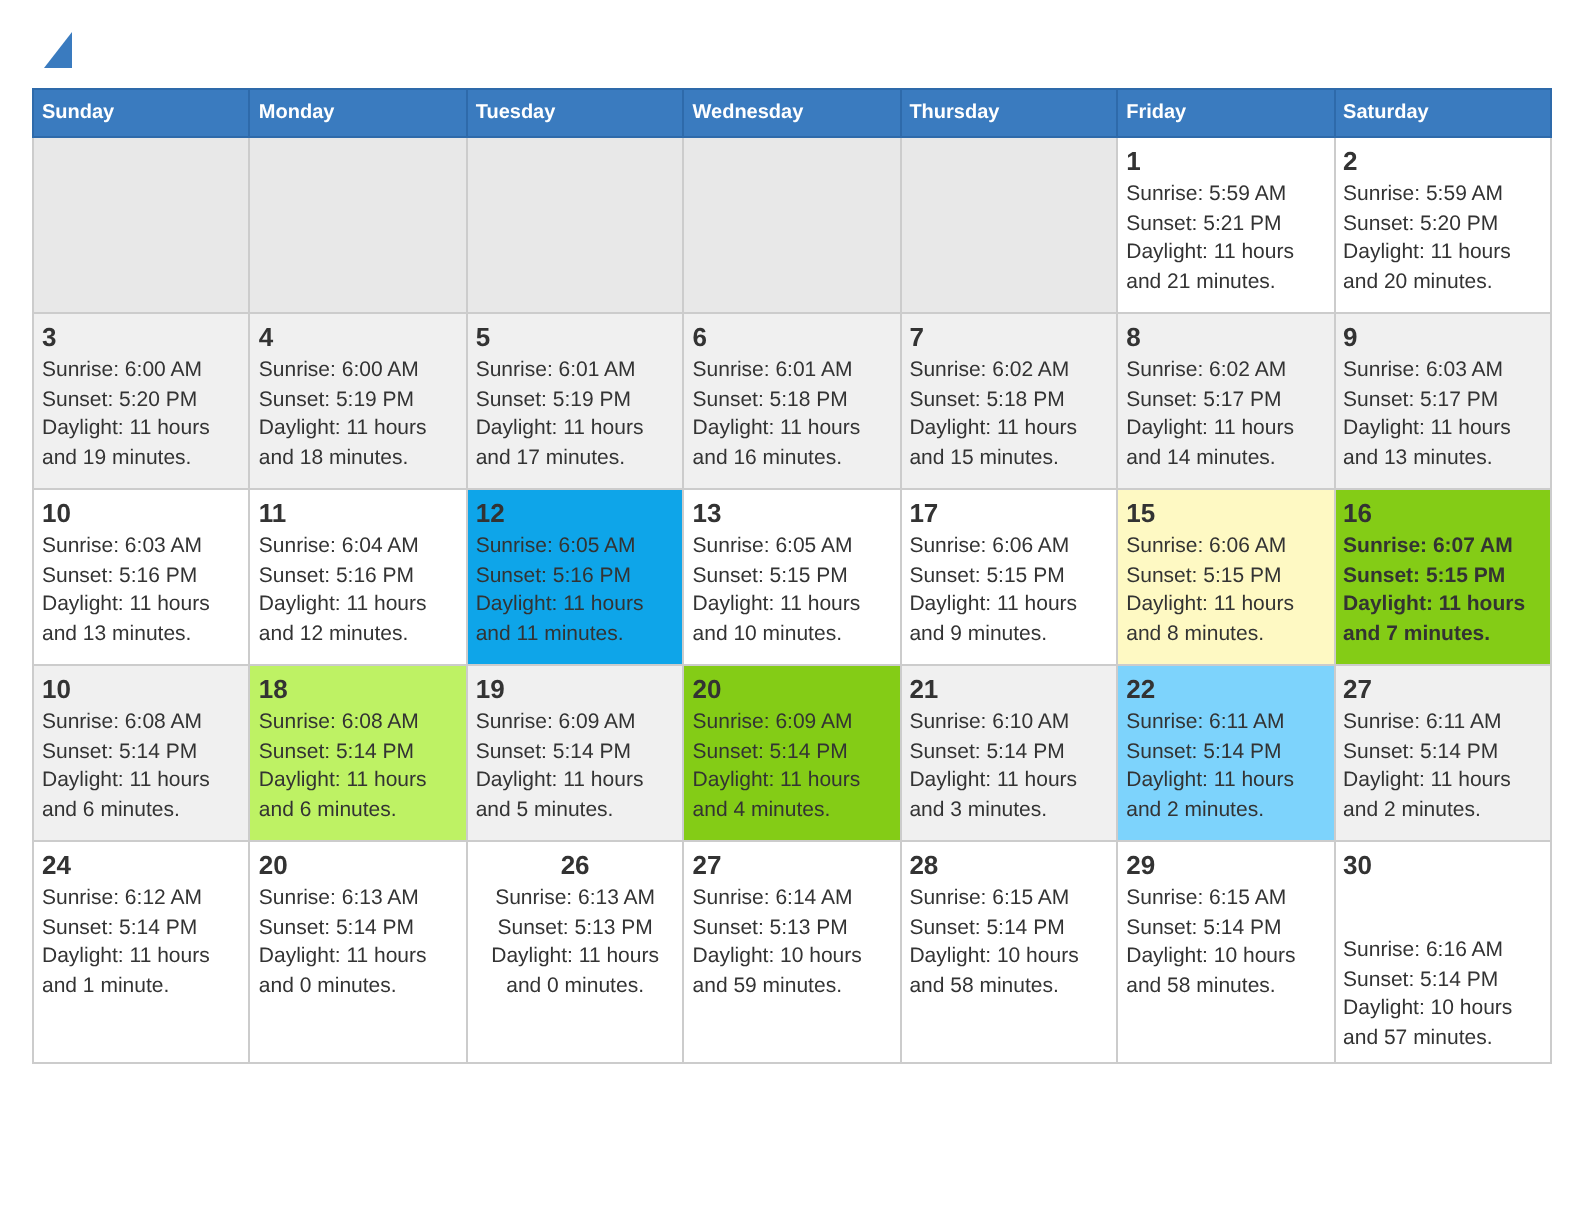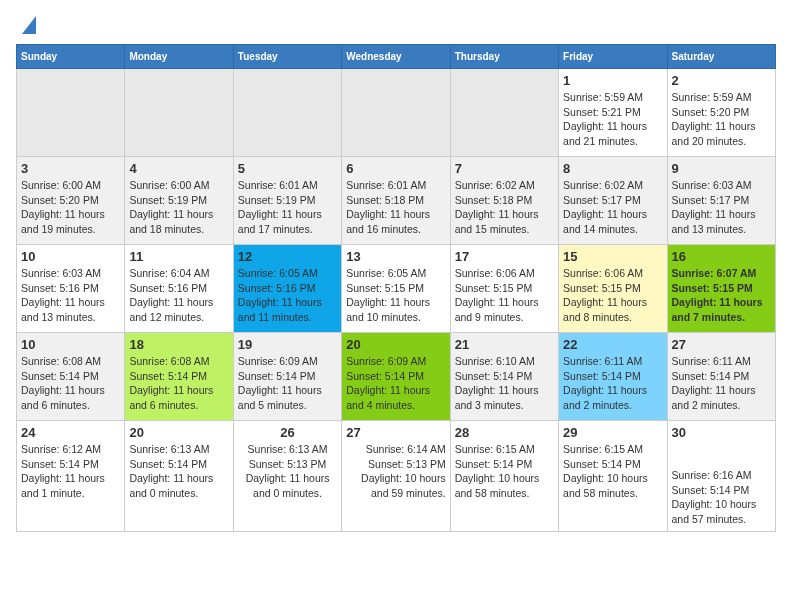--- a/index.html
+++ b/index.html
@@ -316,21 +316,21 @@
         </td>
         <td style="background: rgb(255, 255, 255); text-align: center;">
           <div class="day-num">26</div>
           <div class="day-info" style="white-space: pre-line;">Sunrise: 6:13 AM
 Sunset: 5:13 PM
 Daylight: 11 hours
 and 0 minutes.</div>
         </td>
         <td style="background: rgb(255, 255, 255);">
           <div class="day-num">27</div>
-          <div class="day-info" style="white-space: pre-line; text-align: right;">Sunrise: 6:14 AM
+          <div class="day-info" style="white-space: pre-line;">Sunrise: 6:14 AM
 Sunset: 5:13 PM
 Daylight: 10 hours
 and 59 minutes.</div>
         </td>
         <td style="background: rgb(255, 255, 255);">
           <div class="day-num">28</div>
           <div class="day-info" style="white-space: pre-line;">Sunrise: 6:15 AM
 Sunset: 5:14 PM
 Daylight: 10 hours
 and 58 minutes.</div>

